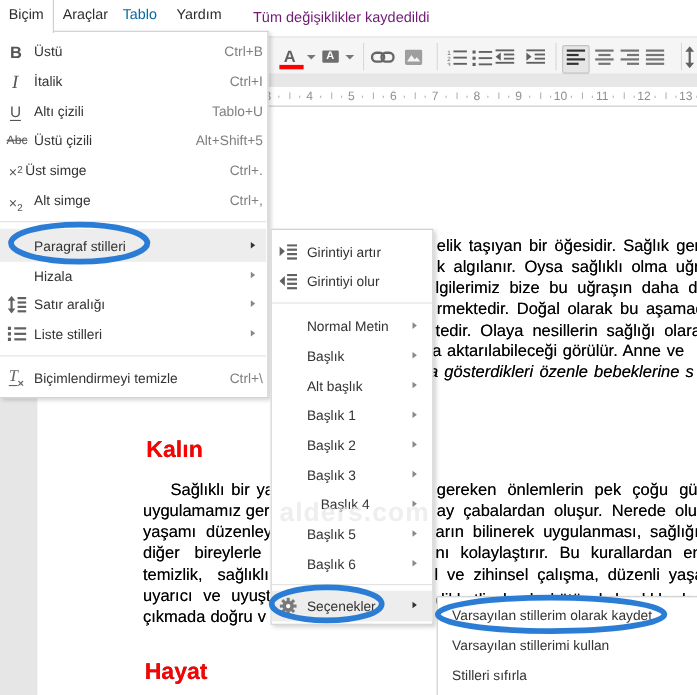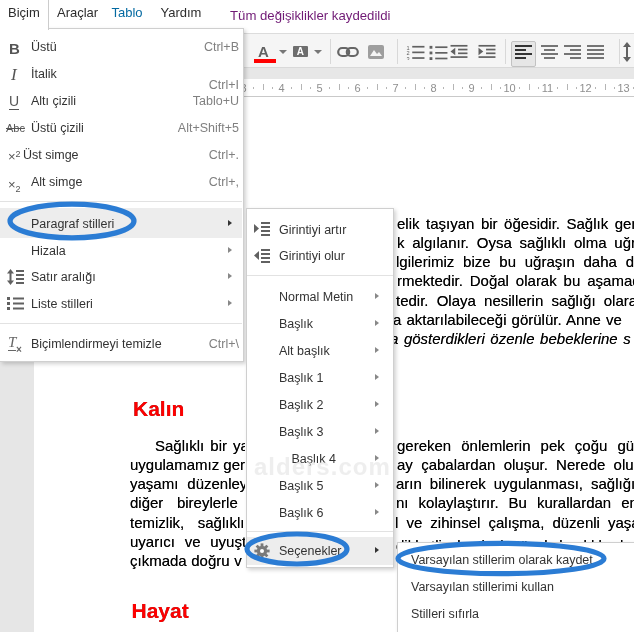--- a/index.html
+++ b/index.html
@@ -265,21 +265,21 @@
   <div class="menurow" style="left:31px;top:92px;">Üstü çizili</div>
   <div class="menurow" style="left:23px;top:119px;">Üst simge</div>
   <div class="menurow" style="left:31px;top:146px;">Alt simge</div>
   <div class="menurow" style="left:31px;top:187.5px;">Paragraf stilleri</div>
   <div class="menurow" style="left:31px;top:214.5px;">Hizala</div>
   <div class="menurow" style="left:31px;top:241px;">Satır aralığı</div>
   <div class="menurow" style="left:31px;top:267.5px;">Liste stilleri</div>
   <div class="menurow" style="left:31px;top:307.5px;">Biçimlendirmeyi temizle</div>
 
   <div class="short" style="right:4px;top:11px;">Ctrl+B</div>
-  <div class="short" style="right:4px;top:38px;margin-top:11px;">Ctrl+I</div>
+  <div class="short" style="right:4px;top:38px;">Ctrl+I</div>
   <div class="short" style="right:4px;top:65px;">Tablo+U</div>
   <div class="short" style="right:4px;top:92px;">Alt+Shift+5</div>
   <div class="short" style="right:4px;top:119px;">Ctrl+.</div>
   <div class="short" style="right:4px;top:146px;">Ctrl+,</div>
   <div class="short" style="right:4px;top:307.5px;">Ctrl+\</div>
 
   <div class="sepline" style="left:0;top:171.5px;width:242px;"></div>
   <div class="sepline" style="left:0;top:294px;width:242px;"></div>
 
   <div class="arrow" style="left:228px;top:190.5px;border-left-color:#333;"></div>

